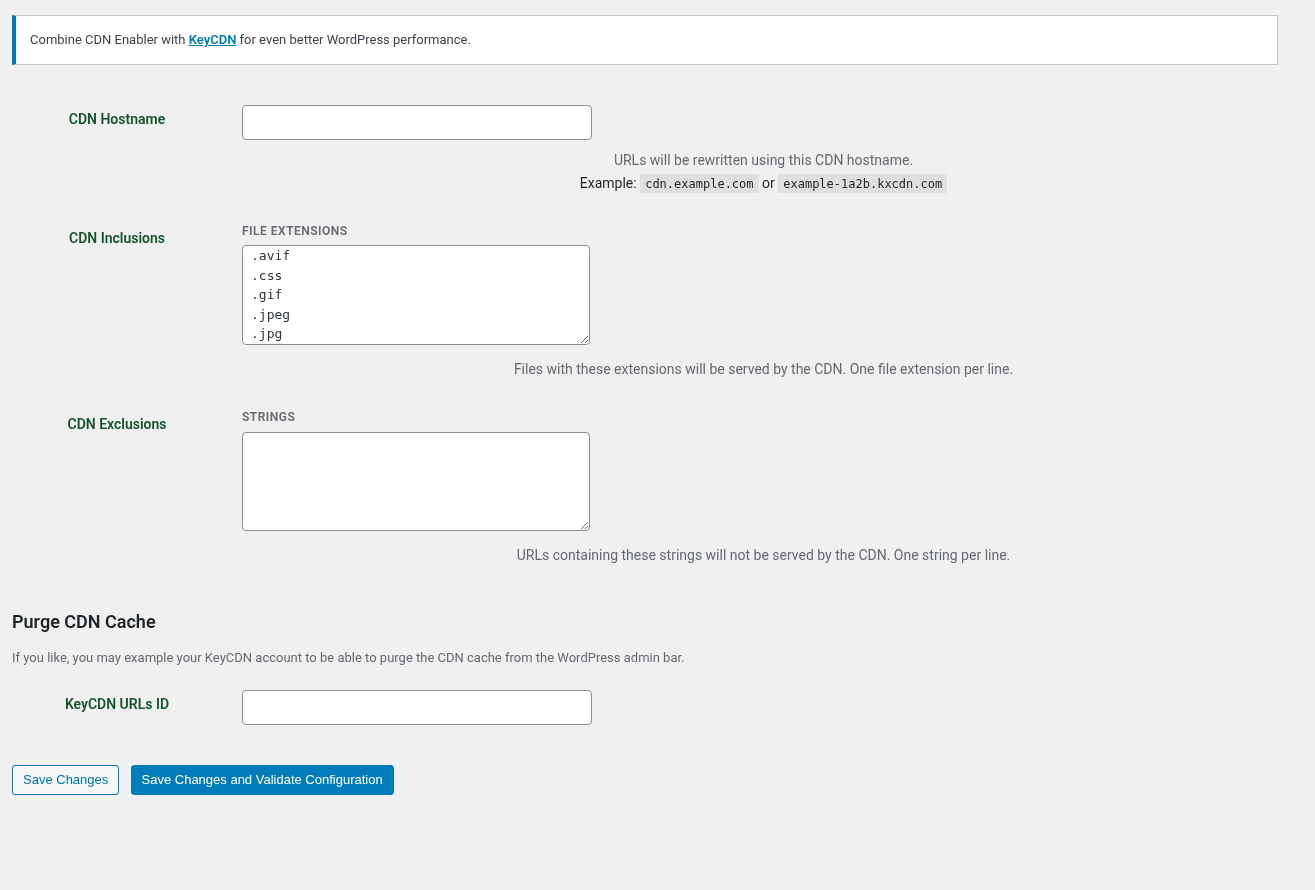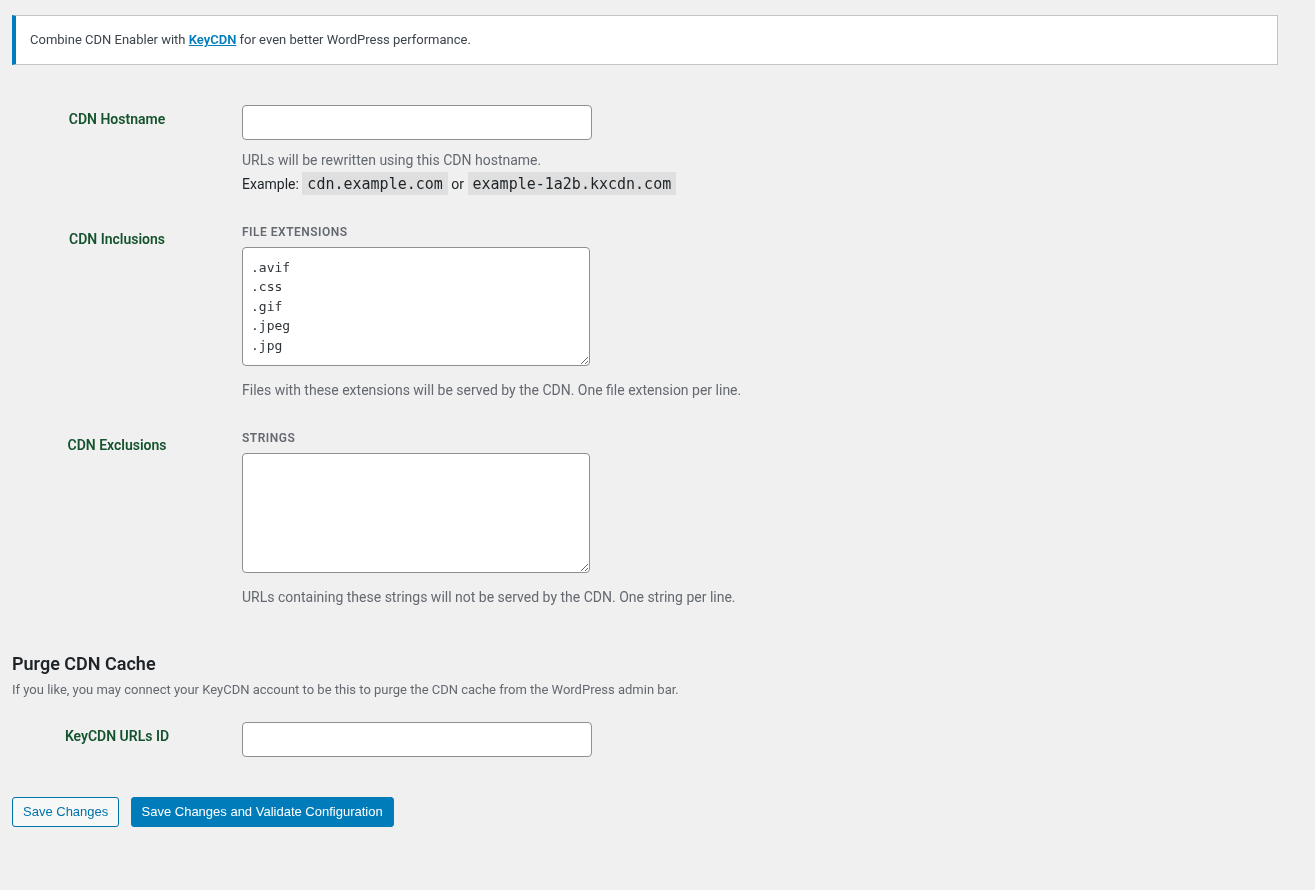--- a/index.html
+++ b/index.html
@@ -82,48 +82,49 @@
       line-height: 1.8;
       min-height: 30px;
       border: 1px solid #8c8f94;
       border-radius: 4px;
       background: #fff;
       color: #2c3338;
       box-shadow: 0 0 0 transparent;
     }
     textarea {
       width: 348px;
-      padding: 10px 8px;
+      padding: 0 8px;
       font-size: 13px;
       line-height: 1.5;
       border: 1px solid #8c8f94;
       border-radius: 4px;
       background: #fff;
       color: #2c3338;
       resize: both;
       font-family: Menlo, Consolas, Monaco, monospace;
     }
     .description {
       font-size: 14px;
       color: #646970;
       margin: 10px 0 0 0;
       line-height: 1.5;
+      text-align: center;
     }
     code {
       font-family: Menlo, Consolas, Monaco, monospace;
-      font-size: 15px;
+      font-size: 12px;
       background: rgba(0,0,0,.07);
       padding: 3px 5px 2px;
       border-radius: 0;
     }
     h2.title {
       font-size: 18px;
       font-weight: 600;
       color: #1d2327;
-      margin: 30px 0 8px 0;
+      margin: 30px 0 18px 0;
     }
     p.section-desc {
       color: #646970;
       font-size: 13px;
       margin: 6px 0 0 0;
     }
     p.submit {
       margin: 25px 0 0 0;
       padding: 0;
     }
@@ -197,21 +198,21 @@
         <td>
           <span class="subheading">STRINGS</span>
           <textarea rows="5" style=""></textarea>
           <p class="description">URLs containing these strings will not be served by the CDN. One string per line.</p>
         </td>
       </tr>
     </tbody>
   </table>
 
   <h2 class="title">Purge CDN Cache</h2>
-  <p class="section-desc">If you like, you may connect your KeyCDN account to be this to purge the CDN cache from the WordPress admin bar.</p>
+  <p class="section-desc">If you like, you may example your KeyCDN account to be able to purge the CDN cache from the WordPress admin bar.</p>
 
   <table class="form-table" style="margin-top:10px;">
     <tbody>
       <tr>
         <th scope="row">KeyCDN URLs ID</th>
         <td>
           <input type="text" value="" style="">
         </td>
       </tr>
     </tbody>

